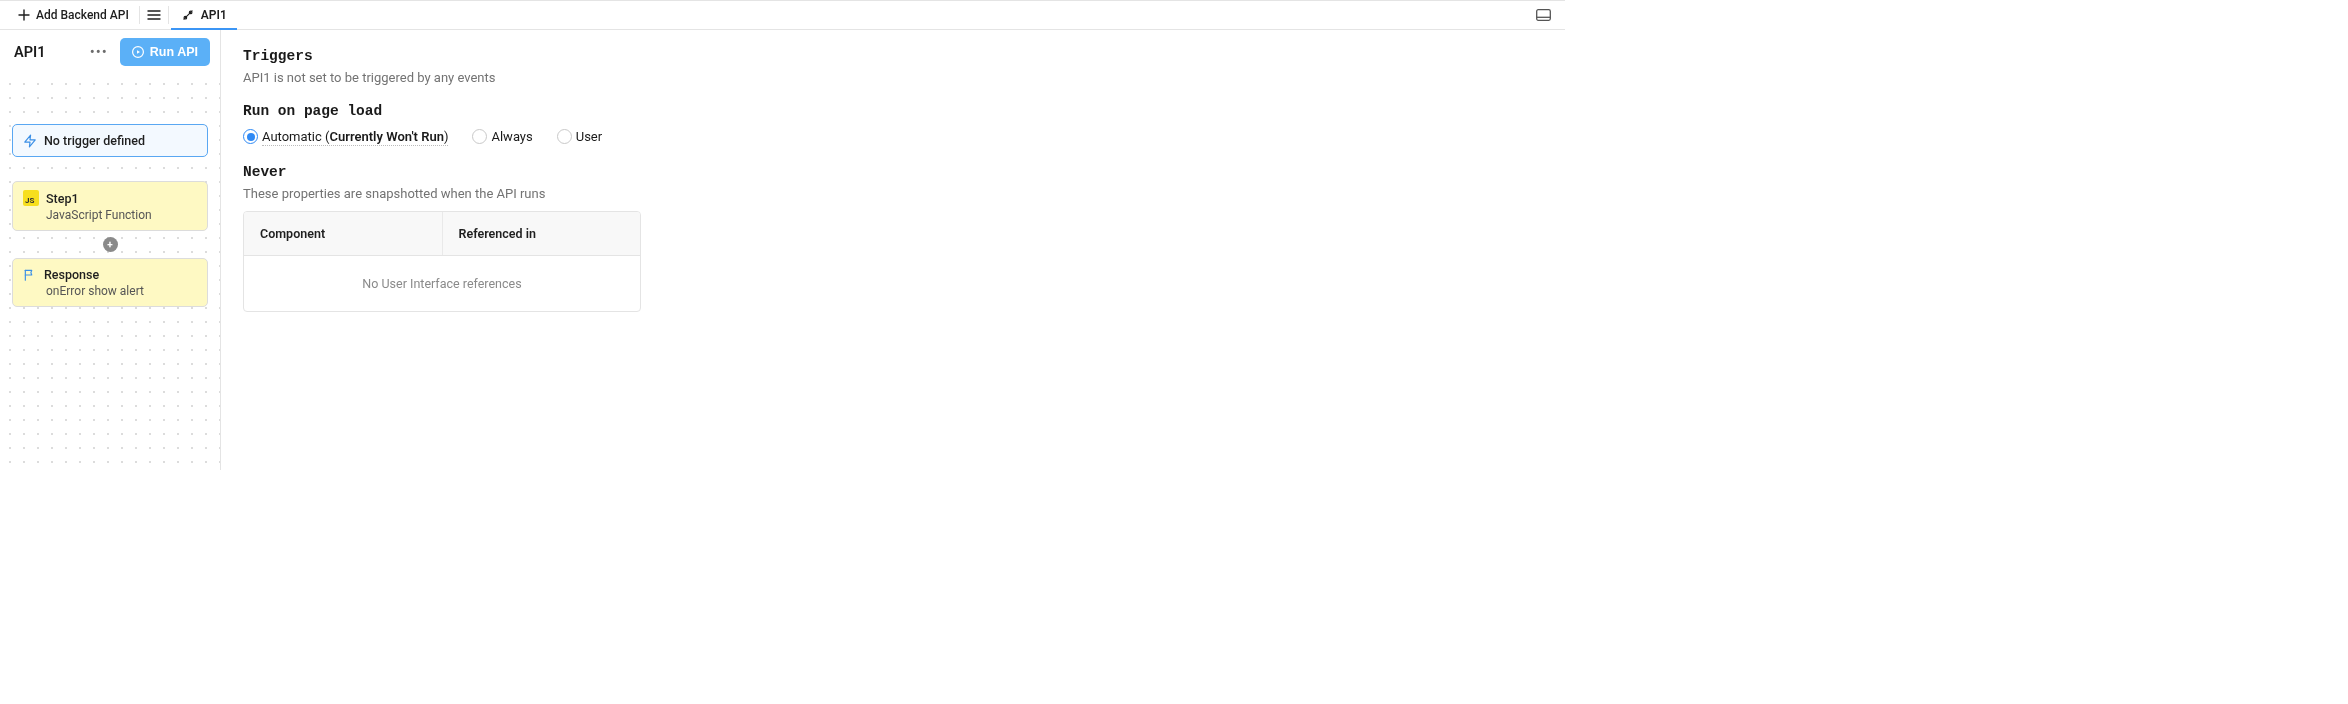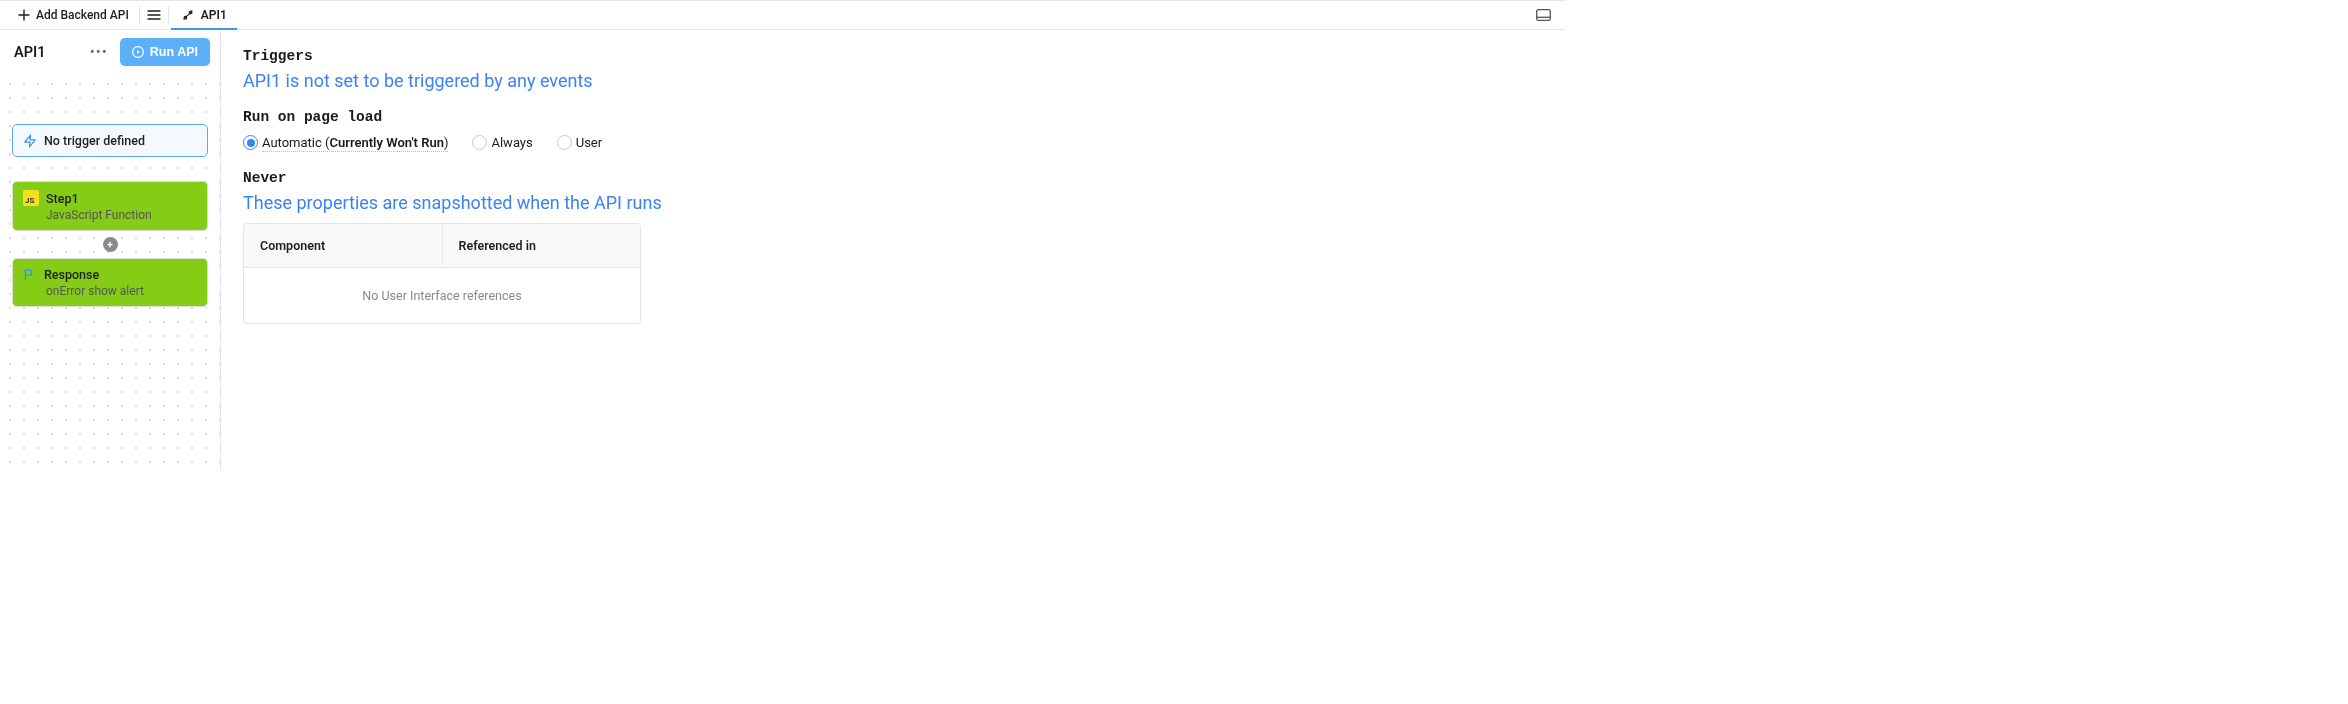--- a/index.html
+++ b/index.html
@@ -140,21 +140,21 @@
   .dotted-bg {
     position: absolute;
     inset: 0;
     background-image: radial-gradient(#dcdcdc 1px, transparent 1px);
     background-size: 14px 14px;
     background-position: 3px 3px;
     pointer-events: none;
   }
   .step-card {
     position: relative;
-    background: #84cc16;
+    background: #fef9c3;
     border: 1px solid #dcdcdc;
     border-radius: 5px;
     padding: 8px 10px;
     margin-bottom: 10px;
     cursor: pointer;
     z-index: 1;
   }
   .step-card.trigger {
     border: 1.5px solid #59a7f2;
     background: #f3f9ff;
@@ -216,22 +216,22 @@
 
   
   .section-title {
     font-size: 14.5px;
     font-weight: 600;
     margin-bottom: 6px;
     color: #1a1a1a;
     font-family: Liberation Mono, monospace;
   }
   .section-sub {
-    font-size: 18px;
-    color: #3b82f6;
+    font-size: 13px;
+    color: #737373;
     margin-bottom: 18px;
   }
   .radio-row {
     display: flex;
     align-items: center;
     gap: 24px;
     margin-bottom: 20px;
     margin-top: 10px;
   }
   .radio-opt {

